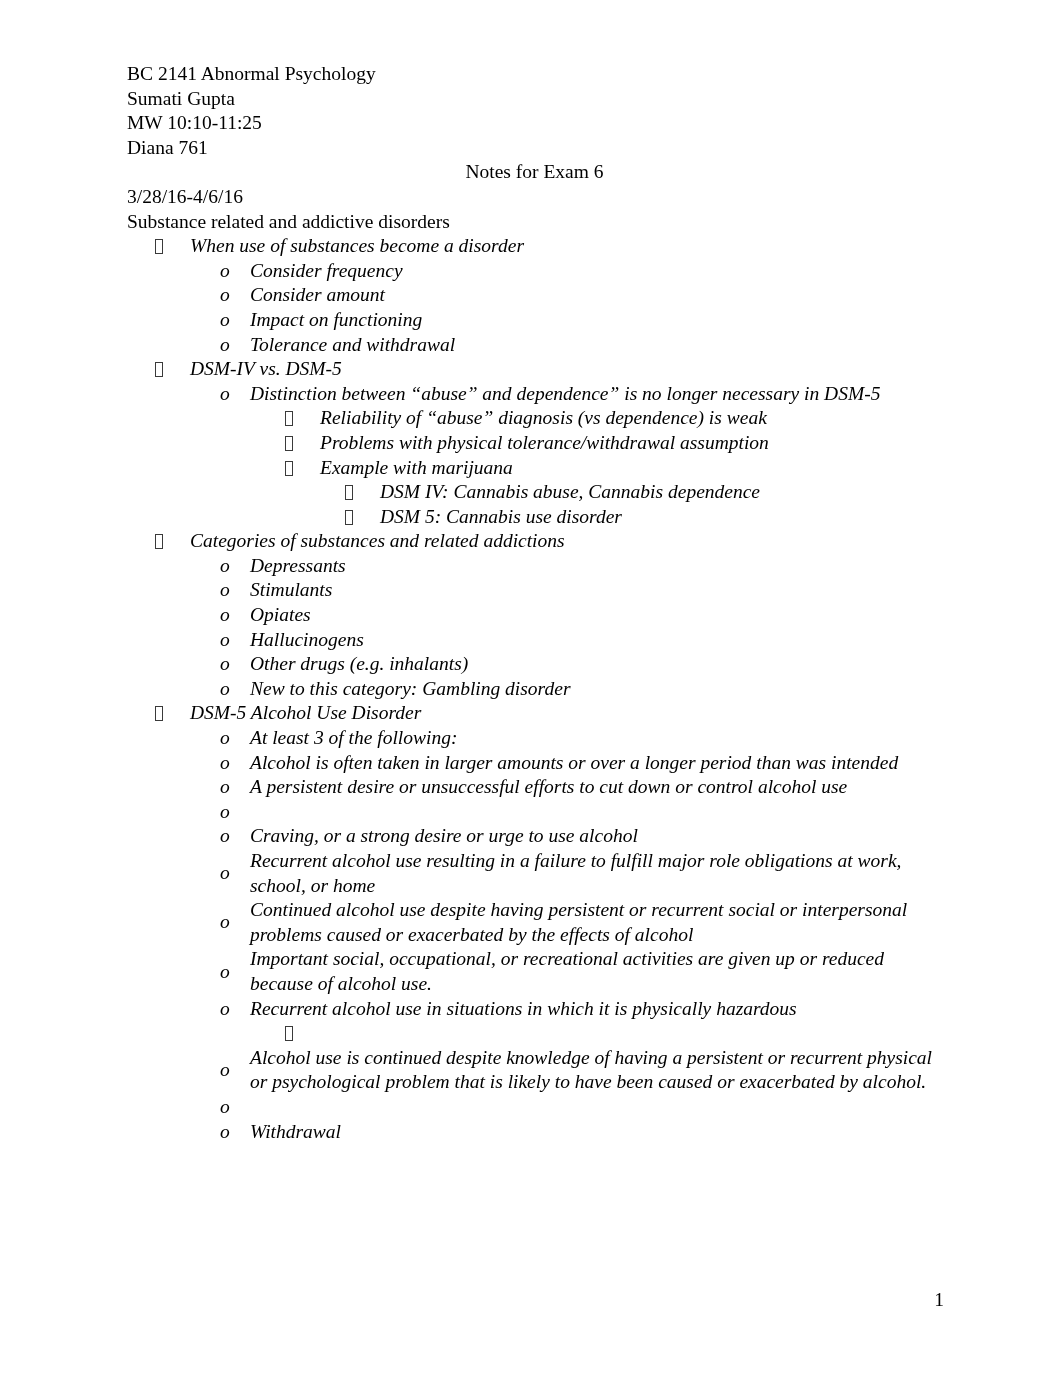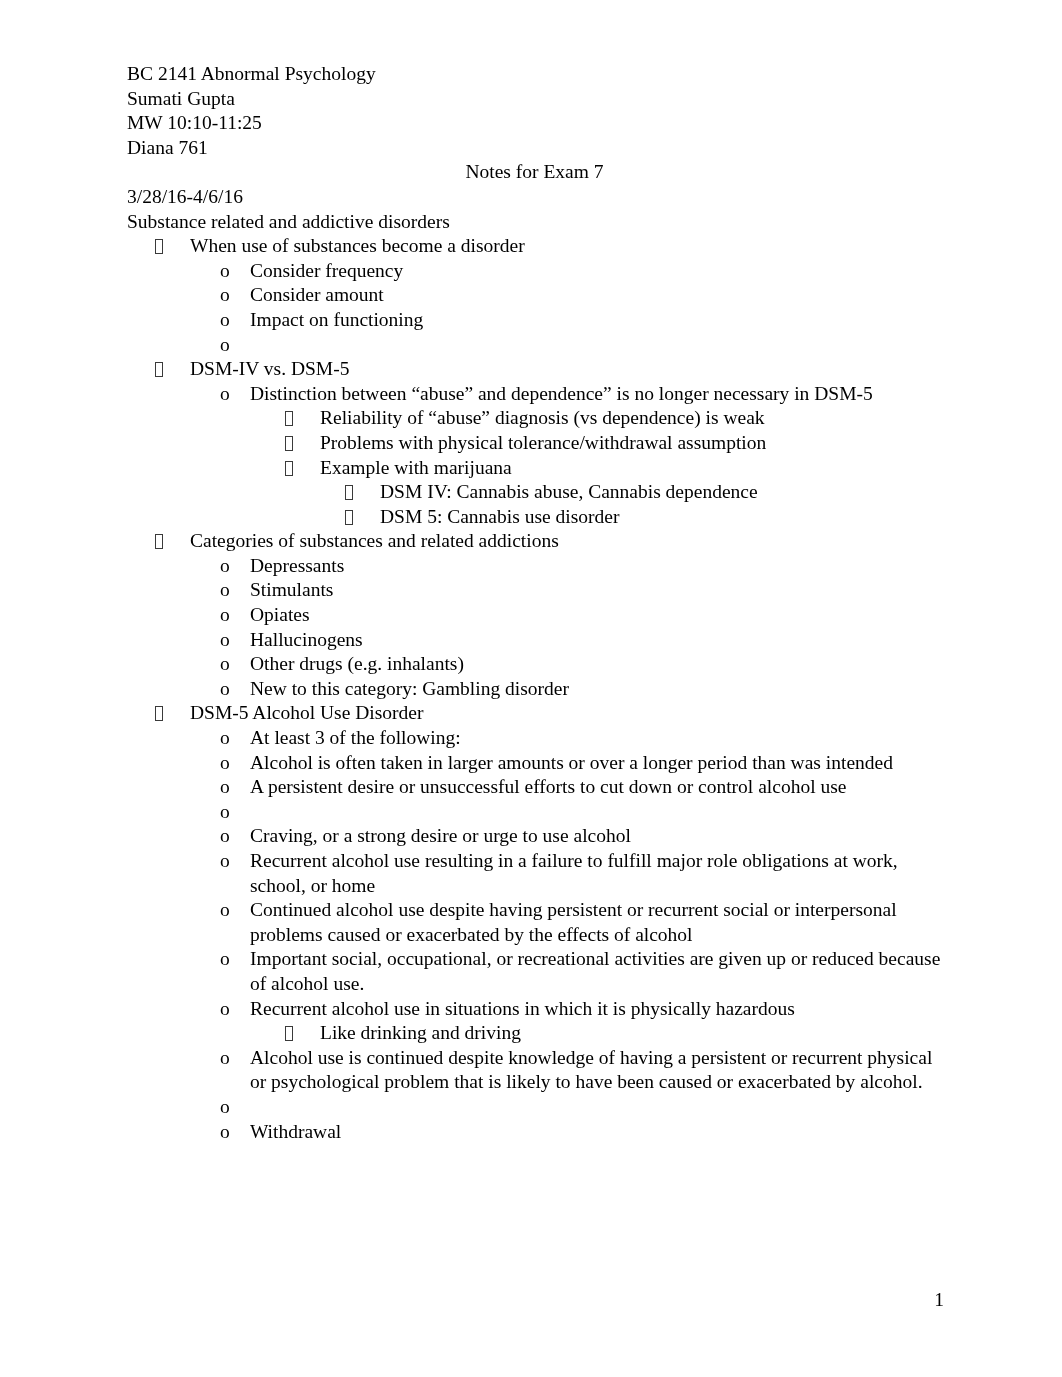--- a/index.html
+++ b/index.html
@@ -37,21 +37,22 @@
     text-align: center;
     width: 815px;
   }
   .plain-line {
     white-space: pre;
     font-family: Liberation Serif, serif;
   }
   
   .row {
     display: flex;
-    align-items: flex-start;
+    align-items: center;
+    font-style: italic;
   }
   .marker {
     flex: 0 0 auto;
     text-align: left;
   }
   .row-text {
     flex: 1 1 auto;
   }
   
   .lvl1 { padding-left: 28px; }
@@ -90,21 +91,21 @@
 <body>
 
 <div class="page">
   <div class="doc-body">
 
     <div class="hdr-line">BC 2141 Abnormal Psychology</div>
     <div class="hdr-line">Sumati Gupta</div>
     <div class="hdr-line">MW 10:10-11:25</div>
     <div class="hdr-line">Diana 761</div>
 
-    <div class="centered">Notes for Exam 7</div>
+    <div class="centered">Notes for Exam 6</div>
 
     <div class="plain-line">3/28/16-4/6/16</div>
     <div class="plain-line">Substance related and addictive disorders</div>
 
     <div id="outline-root">
         <div class="row lvl1">
           <span class="marker"><span class="tofu"></span></span>
           <span class="row-text">When use of substances become a disorder</span>
         </div>
         <div class="row lvl2">
@@ -114,20 +115,21 @@
         <div class="row lvl2">
           <span class="marker omark">o</span>
           <span class="row-text">Consider amount</span>
         </div>
         <div class="row lvl2">
           <span class="marker omark">o</span>
           <span class="row-text">Impact on functioning</span>
         </div>
         <div class="row lvl2">
           <span class="marker omark">o</span>
+          <span class="row-text">Tolerance and withdrawal</span>
         </div>
         <div class="row lvl1">
           <span class="marker"><span class="tofu"></span></span>
           <span class="row-text">DSM-IV vs. DSM-5</span>
         </div>
         <div class="row lvl2">
           <span class="marker omark">o</span>
           <span class="row-text">Distinction between “abuse” and dependence” is no longer necessary in DSM-5</span>
         </div>
         <div class="row lvl3">
@@ -212,21 +214,20 @@
         <div class="row lvl2">
           <span class="marker omark">o</span>
           <span class="row-text">Important social, occupational, or recreational activities are given up or reduced because of alcohol use.</span>
         </div>
         <div class="row lvl2">
           <span class="marker omark">o</span>
           <span class="row-text">Recurrent alcohol use in situations in which it is physically hazardous</span>
         </div>
         <div class="row lvl3">
           <span class="marker"><span class="tofu"></span></span>
-          <span class="row-text">Like drinking and driving</span>
         </div>
         <div class="row lvl2">
           <span class="marker omark">o</span>
           <span class="row-text">Alcohol use is continued despite knowledge of having a persistent or recurrent physical or psychological problem that is likely to have been caused or exacerbated by alcohol.</span>
         </div>
         <div class="row lvl2">
           <span class="marker omark">o</span>
         </div>
         <div class="row lvl2">
           <span class="marker omark">o</span>

